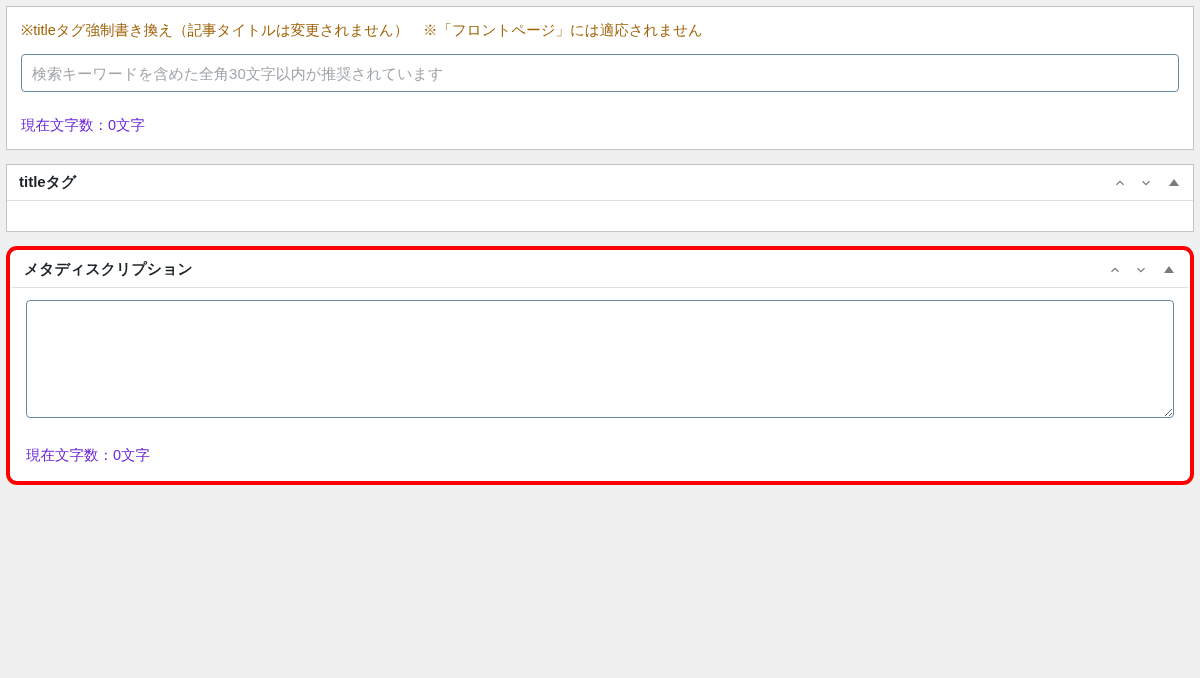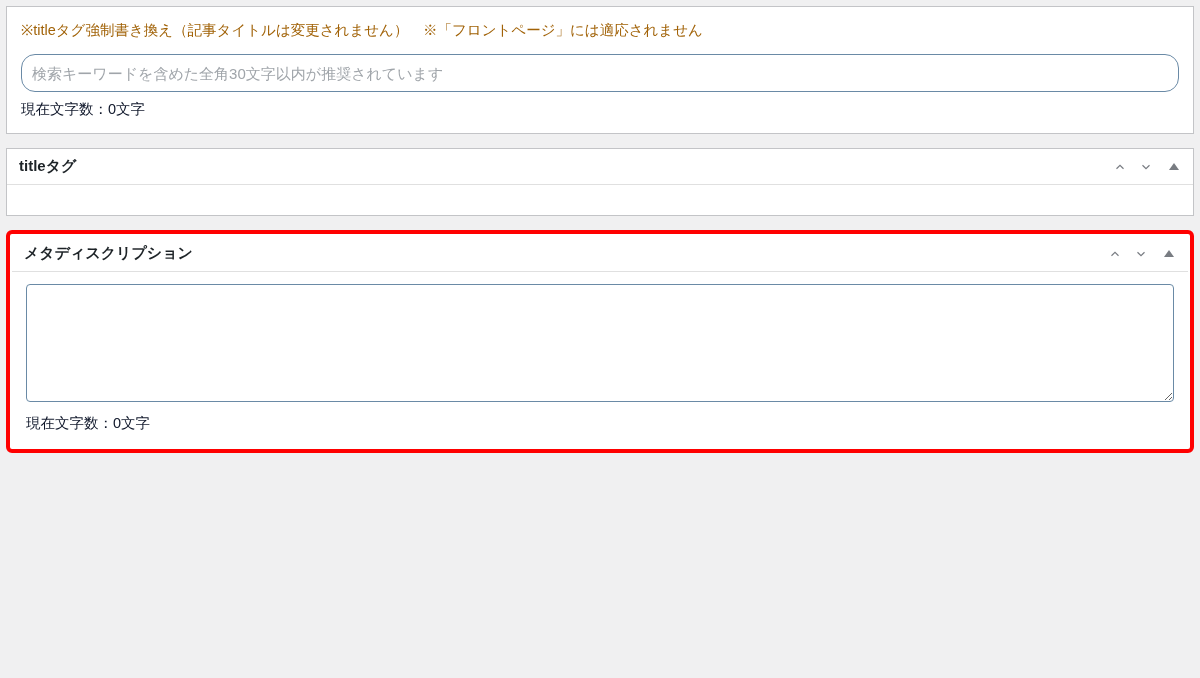--- a/index.html
+++ b/index.html
@@ -75,21 +75,21 @@
     .help-text {
       font-size: 14.5px;
       color: #a16207;
       margin-bottom: 12px;
       line-height: 1.6;
     }
     .input-text {
       width: 100%;
       height: 38px;
       border: 1px solid #6a8aa6;
-      border-radius: 14px;
+      border-radius: 4px;
       padding: 6px 10px;
       font-size: 15px;
       color: #2c3338;
       background: #fff;
     }
     .input-text::placeholder {
       color: #a0a5aa;
     }
     .textarea-input {
       width: 100%;
@@ -100,27 +100,27 @@
       font-size: 15px;
       font-family: inherit;
       color: #2c3338;
       background: #fff;
       resize: vertical;
     }
     .textarea-input::placeholder {
       color: #a0a5aa;
     }
     .char-count {
-      margin-top: 8px;
+      margin-top: 24px;
       font-size: 14.5px;
-      color: #0f172a;
+      color: #6d28d9;
     }
     .highlight-wrap {
       border: 4px solid #ff0000;
-      border-radius: 6px;
+      border-radius: 11px;
       padding: 2px;
       background: #fff;
     }
     .highlight-wrap .panel {
       border: none;
       border-top: 1px solid #e0e0e0;
     }
     .highlight-wrap .panel:first-child {
       border-top: none;
     }

